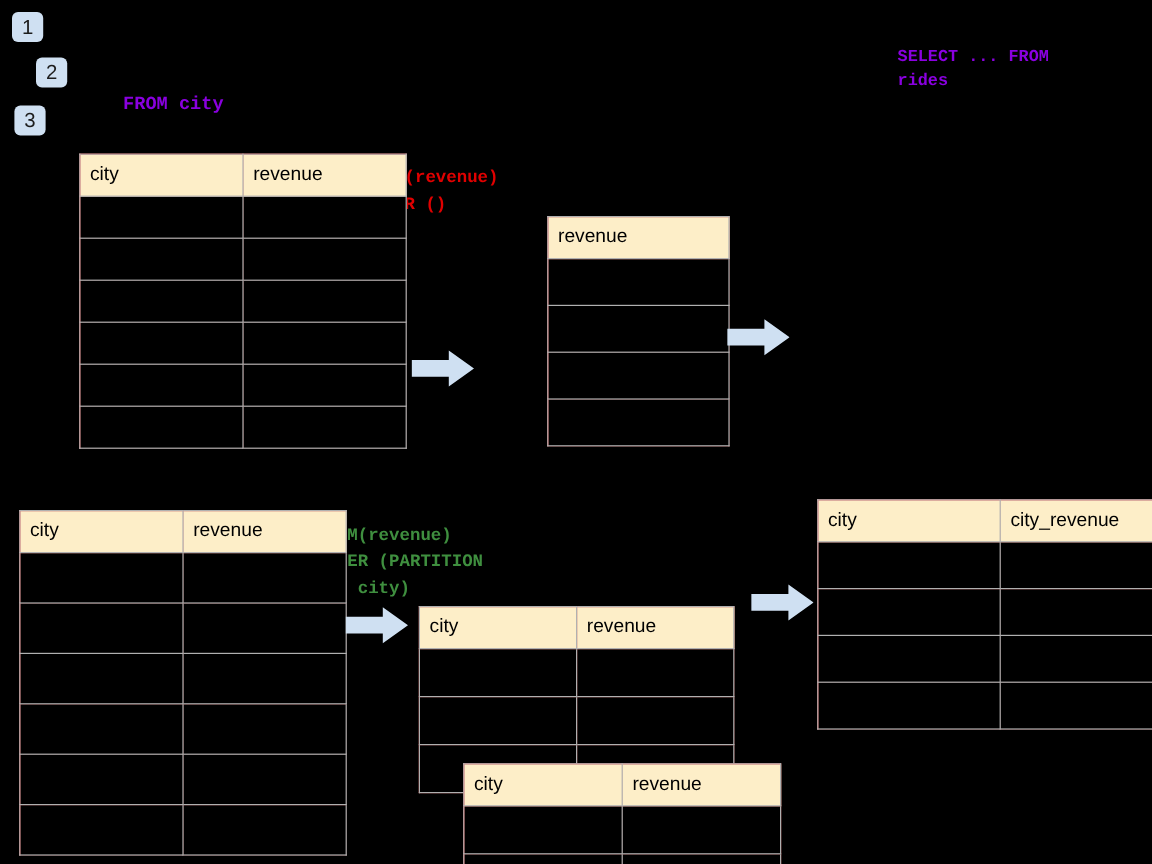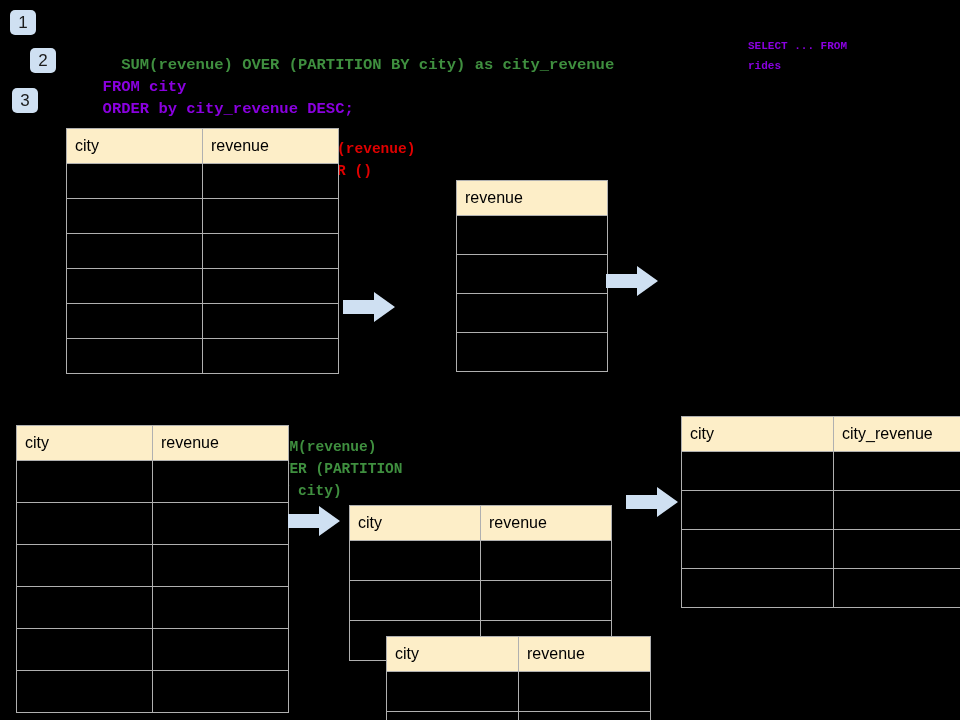--- a/index.html
+++ b/index.html
@@ -50,21 +50,21 @@
     font-weight: bold;
     white-space: pre;
     line-height: 1.5;
   }
   .note-red   { color: #e00000; }
   .note-green { color: #3f8f3f; }
 
   .side-note {
     position: absolute;
     font-family: "Liberation Mono", "DejaVu Sans Mono", monospace;
-    font-size: 11px;
+    font-size: 14px;
     font-weight: bold;
     color: #8a00e0;
     white-space: pre;
     line-height: 1.5;
   }
 
   
   .tbl {
     position: absolute;
     border-collapse: collapse;
@@ -101,23 +101,21 @@
 </style>
 </head>
 <body>
 
 <div id="canvas">
 
   <div class="badge" style="left:10px; top:10px;">1</div>
   <div class="badge" style="left:30px; top:48px;">2</div>
   <div class="badge" style="left:12px; top:88px;">3</div>
 
-  <div class="sql sql-green" style="left:84px; top:56px;">    SUM(revenue) OVER (PARTITION BY city) as city_revenue</div>
   <div class="sql sql-purple" style="left:84px; top:78px;">  FROM city</div>
-  <div class="sql sql-purple" style="left:84px; top:100px;">  ORDER by city_revenue DESC;</div>
 
   <div class="side-note" style="left:748px; top:38px;">SELECT ... FROM</div>
   <div class="side-note" style="left:748px; top:58px;">rides</div>
 
   <div class="note note-red" style="left:311px; top:139px;">SUM(revenue)</div>
   <div class="note note-red" style="left:311px; top:161px;">OVER ()</div>
 
   <div class="note note-green" style="left:272px; top:437px;">SUM(revenue)</div>
   <div class="note note-green" style="left:272px; top:459px;">OVER (PARTITION</div>
   <div class="note note-green" style="left:272px; top:481px;">BY city)</div>

